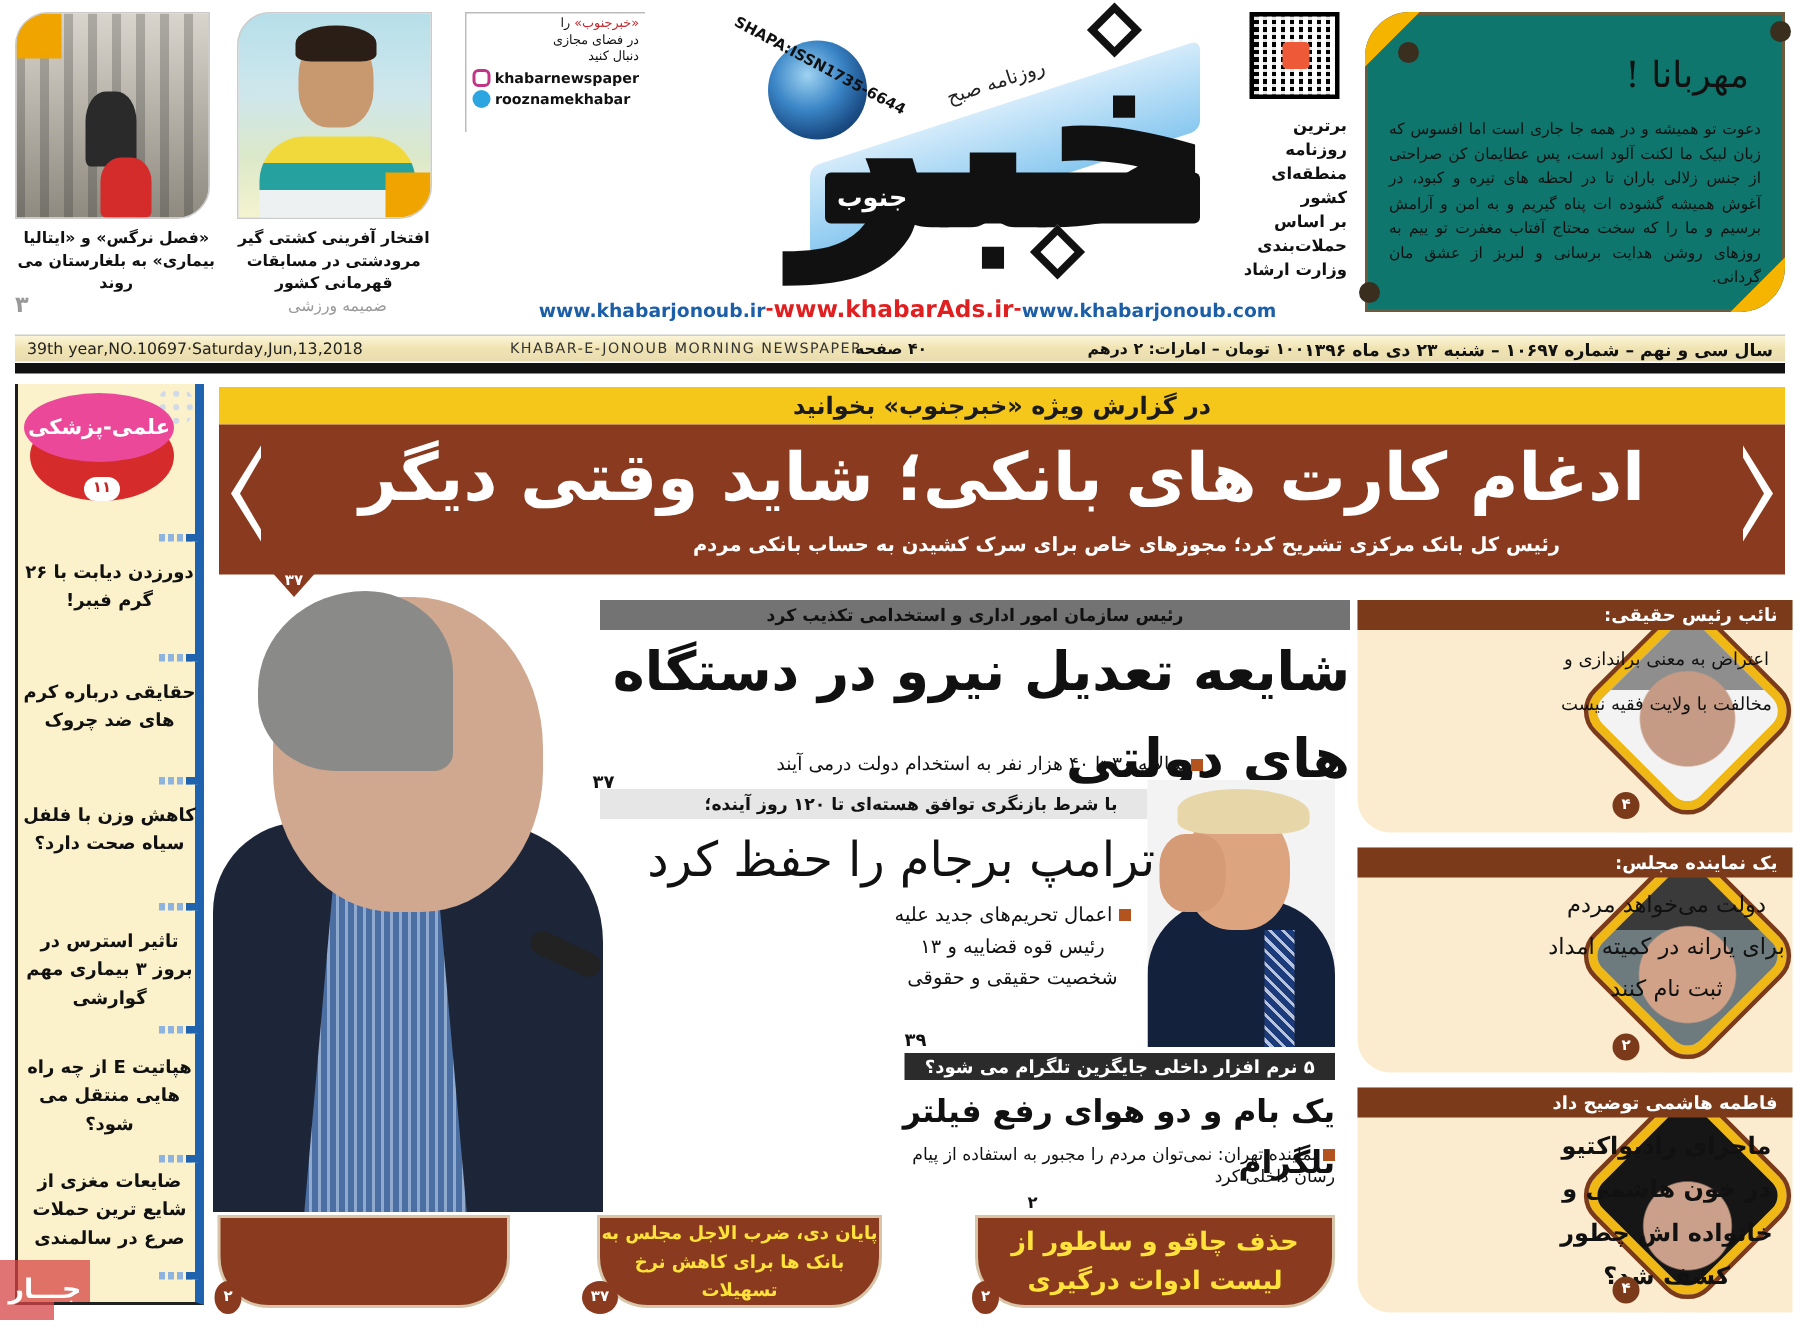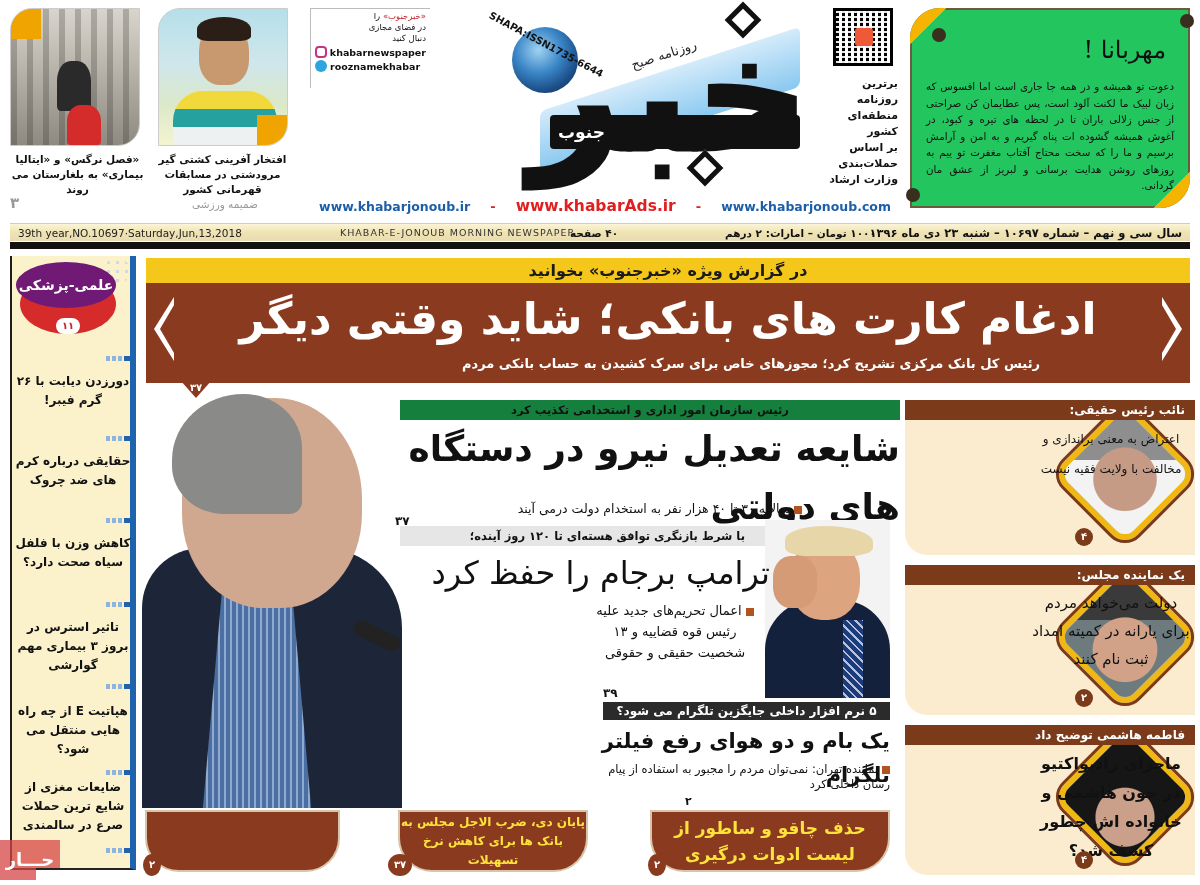--- a/index.html
+++ b/index.html
@@ -2,21 +2,21 @@
 <html><head>
 <meta charset="utf-8">
 <style>
   * { box-sizing: border-box; margin: 0; padding: 0; }
   html, body { width: 1200px; height: 885px; overflow: hidden; background: #ffffff; }
   body { position: relative; font-family: "DejaVu Sans", sans-serif; color: #111; }
   .abs { position: absolute; }
   .rtl { direction: rtl; }
 
   
-  #editorial { left: 910px; top: 8px; width: 280px; height: 200px; background: #22c55e; border: 2px solid #6b5a3e;
+  #editorial { left: 910px; top: 8px; width: 280px; height: 200px; background: #0f766e; border: 2px solid #6b5a3e;
     border-top-left-radius: 30px; border-bottom-right-radius: 30px; }
   #editorial .corner-tl { position:absolute; left:-2px; top:-2px; width:40px; height:40px; border-top-left-radius:30px;
     background: linear-gradient(135deg,#f4b400 0%, #f4b400 45%, transparent 46%); }
   #editorial .corner-br { position:absolute; right:-2px; bottom:-2px; width:40px; height:40px; border-bottom-right-radius:30px;
     background: linear-gradient(315deg,#f4b400 0%, #f4b400 45%, transparent 46%); }
   #editorial .orn { position:absolute; width:14px; height:14px; background:#3a2e1e; border-radius:50%; }
   #editorial h2 { position:absolute; right: 22px; top: 26px; font-family: "DejaVu Serif", serif; font-size: 24px; font-weight: normal; }
   #editorial p { position:absolute; right: 14px; left: 14px; top: 68px; font-size: 10.3px; line-height: 16.5px; text-align: justify; }
 
   #qr { left: 833px; top: 8px; width: 60px; height: 58px; background:
@@ -58,41 +58,41 @@
     background: repeating-linear-gradient(90deg, rgba(40,40,40,.25) 0 6px, transparent 6px 16px); }
   #thumb-movie .scooter { position:absolute; left: 56px; top: 96px; width: 34px; height: 40px; background:#d42b2b; border-radius: 40% 40% 10% 10%; }
   #thumb-movie .rider { position:absolute; left: 46px; top: 52px; width: 34px; height: 50px; background:#2a2a2a; border-radius: 40% 40% 10% 10%; }
 
   .thumb-caption { font-size: 10.5px; font-weight: bold; text-align: center; line-height: 15px; direction: rtl; }
   #cap-wrestler { left: 150px; top: 152px; width: 145px; }
   #cap-movie { left: 5px; top: 152px; width: 145px; }
   #section-sport { left: 155px; top: 198px; width: 140px; text-align: center; font-size: 10.5px; color:#999; direction: rtl; }
   #page-movie { left: 10px; top: 194px; font-size: 15px; color:#999; font-weight: bold; }
 
-  #urls { left: 320px; top: 196px; width: 570px; height: 20px; display:flex; align-items:center; justify-content:center; gap: 20px;
+  #urls { left: 320px; top: 196px; width: 570px; height: 20px; display:flex; align-items:center; justify-content:center; gap: 0;
     font-family: "DejaVu Sans", sans-serif; font-weight: bold; }
   #urls .u-small { font-size: 12.5px; color: #1c5fa8; }
   #urls .u-red { font-size: 15.5px; color: #e02020; }
   #urls .u-sep { font-size: 13px; color: #e02020; }
 
   
   #infobar { left: 10px; top: 223px; width: 1180px; height: 18px; background: linear-gradient(180deg,#fbf4d8 0%, #f0e3b2 50%, #e8dbb0 100%);
     border-top: 1px solid #ccc; }
   #infobar span { position:absolute; top: 1px; font-size: 10.5px; line-height: 16px; }
   #info-en { left: 8px; color:#222; }
   #info-paper { left: 330px; color:#333; letter-spacing: 1px; font-size: 9.5px !important; }
   #info-pages { left: 560px; font-weight: bold; direction: rtl; }
   #info-price { left: 715px; font-weight: bold; direction: rtl; }
   #info-fa { right: 8px; font-weight: bold; direction: rtl; font-size: 11.5px !important; }
   #blackbar { left: 10px; top: 242px; width: 1180px; height: 7px; background: #111; }
 
   
   #science { left: 10px; top: 256px; width: 126px; height: 614px; background: #fbf2cc; border-left: 2px solid #1d1d1d; border-right: 6px solid #1f63ae; border-bottom: 2px solid #222; }
   #science .badge-red { position:absolute; left: 8px; top: 18px; width: 96px; height: 60px; border-radius: 50%; background:#d52b2b; }
-  #science .badge-blue { position:absolute; left: 4px; top: 6px; width: 100px; height: 46px; border-radius: 50%; background:#701a75; color:#fff; font-weight: bold;
+  #science .badge-blue { position:absolute; left: 4px; top: 6px; width: 100px; height: 46px; border-radius: 50%; background:#ec4899; color:#fff; font-weight: bold;
     font-size: 14px; display:flex; align-items:center; justify-content:center; direction: rtl; }
   #science .badge-num { position:absolute; left: 44px; top: 62px; width: 24px; height: 16px; border-radius: 10px; background:#fff; color:#c52626; font-size: 10px; font-weight:bold; text-align:center; line-height:16px; }
   #science .dots-deco { position:absolute; left: 92px; top: 2px; width: 26px; height: 26px; border-radius: 50%;
     background: radial-gradient(circle,#cfd9e8 30%, transparent 31%); background-size: 9px 9px; }
   .sci-item { position:absolute; left: 2px; width: 118px; text-align: center; font-size: 12px; font-weight: bold; line-height: 19px; direction: rtl; }
   .sci-sep { position:absolute; left: 94px; width: 26px; height: 5px;
     background: repeating-linear-gradient(90deg,#8fb3df 0 4px, transparent 4px 6px); }
   .sci-sep::after { content:""; position:absolute; right:0; top:0; width: 8px; height: 5px; background:#1f63ae; }
   #watermark { left: 0; top: 840px; width: 60px; height: 40px; background: rgba(214,70,70,0.75); color:#fff; font-size: 18px; font-weight:bold;
     text-align:center; line-height: 40px; clip-path: polygon(0 0,100% 0,100% 70%,60% 70%,60% 100%,0 100%); }
@@ -114,21 +114,21 @@
   
   #main-photo { left: 142px; top: 388px; width: 260px; height: 420px; background: #fff; overflow: hidden; }
   #main-photo .suit { position:absolute; left: 0; top: 160px; width: 260px; height: 270px; background: #1d2638; border-radius: 60px 80px 0 0; }
   #main-photo .shirt { position:absolute; left: 60px; top: 180px; width: 110px; height: 250px;
     background: repeating-linear-gradient(90deg,#4c6fa3 0 4px,#8fa9cf 4px 6px); clip-path: polygon(20% 0,80% 0,100% 100%,0 100%); }
   #main-photo .head { position:absolute; left: 40px; top: 10px; width: 180px; height: 210px; background: #cfa88f; border-radius: 48% 48% 45% 45%; }
   #main-photo .hair { position:absolute; left: 30px; top: 6px; width: 130px; height: 120px; background: #8a8a88; border-radius: 55% 45% 10% 40%; }
   #main-photo .mic { position:absolute; left: 210px; top: 240px; width: 50px; height: 16px; background:#222; border-radius: 8px; transform: rotate(25deg); }
 
   
-  #s1-kicker { left: 400px; top: 400px; width: 500px; height: 20px; background: #15803d; font-size: 11.5px; font-weight: bold; text-align: center; line-height: 20px; direction: rtl; }
+  #s1-kicker { left: 400px; top: 400px; width: 500px; height: 20px; background: #737373; font-size: 11.5px; font-weight: bold; text-align: center; line-height: 20px; direction: rtl; }
   #s1-headline { left: 370px; top: 420px; width: 530px; font-size: 36px; font-weight: bold; text-align: right; line-height: 58px; direction: rtl; letter-spacing: -1px; }
   #s1-bullet { left: 420px; top: 500px; width: 480px; font-size: 12.5px; text-align: center; line-height: 18px; direction: rtl; }
   .sq { display:inline-block; width: 8px; height: 8px; background:#b3541e; margin-left: 4px; vertical-align: middle; }
   #s1-page { left: 395px; top: 514px; font-size: 12px; font-weight: bold; }
 
   #s2-kicker { left: 400px; top: 526px; width: 365px; height: 20px; background: #e6e6e6; font-size: 11.5px; font-weight: bold; text-align: right; padding-right: 20px; line-height: 20px; direction: rtl; }
   #trump-photo { left: 765px; top: 520px; width: 125px; height: 178px; background: #f3f3f3; overflow:hidden; }
   #trump-photo .suit { position:absolute; left: 0; top: 80px; width: 125px; height: 110px; background: #14213d; border-radius: 50px 50px 0 0; }
   #trump-photo .tie { position:absolute; left: 78px; top: 100px; width: 20px; height: 80px; background: repeating-linear-gradient(45deg,#1c3b7a 0 4px,#b7c3dc 4px 6px); }
   #trump-photo .face { position:absolute; left: 25px; top: 20px; width: 70px; height: 80px; background: #dca57f; border-radius: 45%; }

